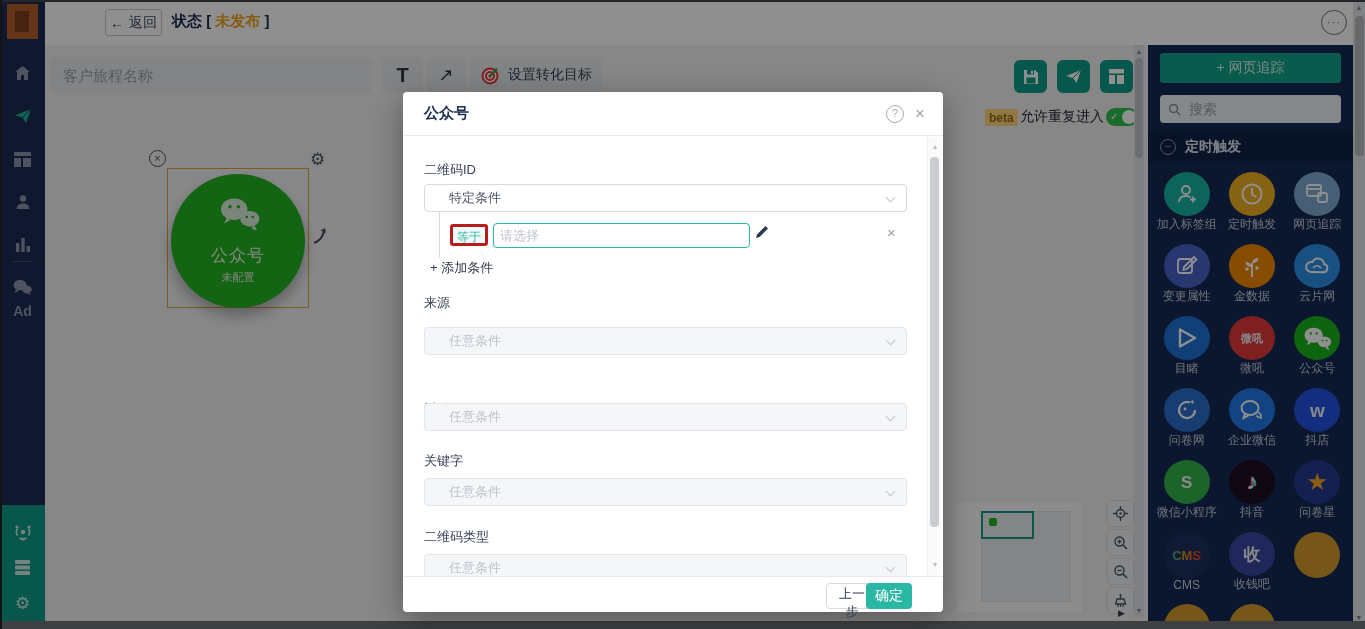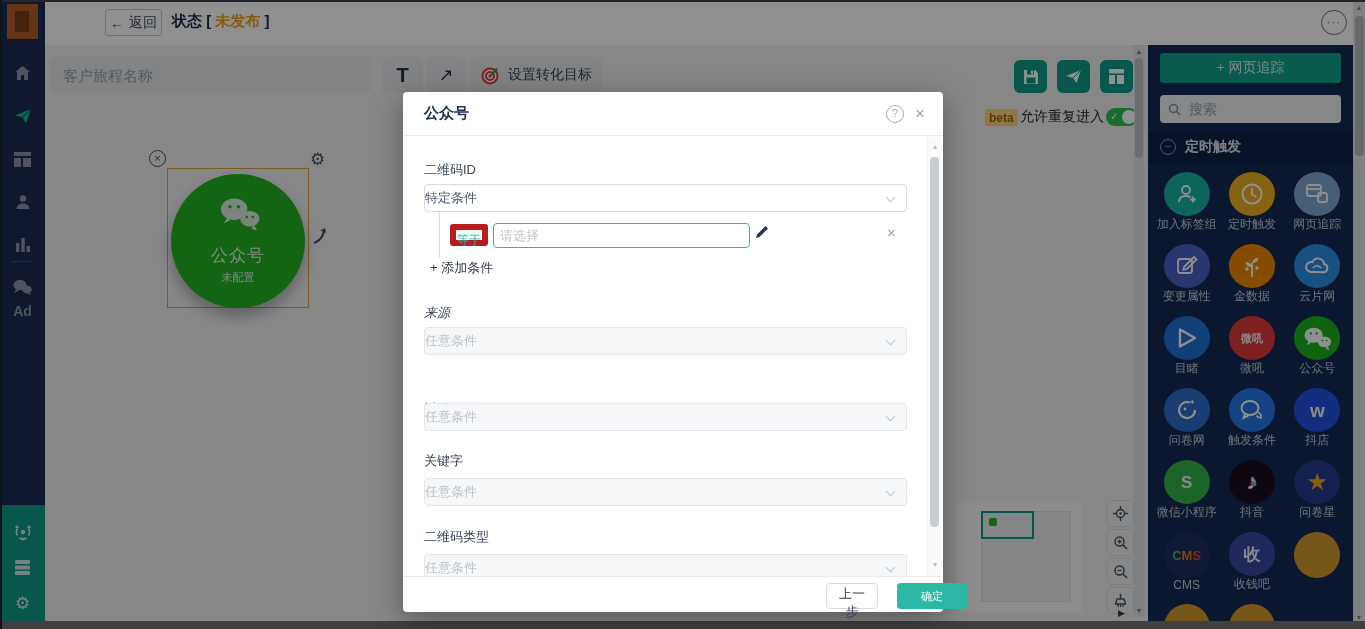--- a/index.html
+++ b/index.html
@@ -115,40 +115,40 @@
     box-shadow:0 8px 30px rgba(0,0,0,0.35);}
   .m-head{position:absolute;left:0;top:0;width:540px;height:44px;border-bottom:1px solid #ebebeb;
     display:flex;align-items:center;padding:0 18px 0 21px;}
   .m-title{font-size:15px;font-weight:600;color:#20304f;flex:1;}
   .help-c{width:18px;height:18px;border:1.5px solid #a4abb6;border-radius:50%;color:#a4abb6;font-size:11px;
     line-height:15px;text-align:center;cursor:pointer;margin-right:11px;}
   .m-close{color:#9aa2ad;font-size:17px;cursor:pointer;line-height:1;}
   .m-body{position:absolute;left:0;top:44px;width:540px;height:440px;overflow:hidden;}
   .f-label{position:absolute;left:21px;font-size:13px;color:#39425a;}
   .sel{position:absolute;left:21px;width:483px;height:28px;border:1px solid #d9d9d9;border-radius:4px;background:#fff;
-    font-size:13px;color:#4d5668;line-height:26px;padding-left:0;cursor:pointer;}
+    font-size:13px;color:#4d5668;line-height:26px;padding-left:24px;cursor:pointer;}
   .sel.dis{background:#f5f6f8;color:#bdc3cd;border-color:#e3e5e9;cursor:default;}
   .chev{position:absolute;right:12px;top:9px;width:7px;height:7px;border-right:1.5px solid #c0c4cc;border-bottom:1.5px solid #c0c4cc;transform:rotate(45deg);}
   .vline{position:absolute;left:36px;width:1px;background:#d8dbe0;}
-  .op-tag{position:absolute;left:47px;width:38px;height:22px;border:6px solid #b91c1c;background:#effaf8;border-radius:3px;
+  .op-tag{position:absolute;left:47px;width:38px;height:22px;border:3px solid #b91c1c;background:#effaf8;border-radius:3px;
     color:#2ab7a3;font-size:12px;text-align:center;line-height:20px;}
   .cond-input{position:absolute;left:90px;width:257px;height:25px;border:1.5px solid #2ab7a3;border-radius:4px;
     padding:0 6px;font-size:13px;color:#333;outline:none;}
   .cond-input::placeholder{color:#c0c4cc;}
   .pencil{position:absolute;left:352px;cursor:pointer;color:#2a3550;}
   .row-x{position:absolute;left:484px;color:#9aa2ad;font-size:15px;cursor:pointer;line-height:1;}
   .add-link{position:absolute;left:27px;font-size:13px;color:#333b4f;cursor:pointer;}
   .m-sb{position:absolute;left:524px;top:45px;width:14px;height:439px;background:#fafafa;border-left:1px solid #f0f0f0;}
   .m-sb .th{position:absolute;left:2px;top:20px;width:9px;height:370px;background:#c9cdd2;border-radius:4px;}
   .m-sb .sb-ar{width:14px;color:#b8bcc2;}
   .m-foot{position:absolute;left:0;top:484px;width:540px;height:36px;border-top:1px solid #e9e9e9;}
   .btn-prev{position:absolute;left:423px;top:6px;width:52px;height:26px;border:1px solid #d9d9d9;border-radius:4px;
     background:#fff;color:#333b4f;font-size:13px;cursor:pointer;}
-  .btn-ok{position:absolute;left:494px;top:6px;width:70px;height:26px;border:none;border-radius:4px;
-    background:#2ab7a3;color:#fff;font-size:11px;cursor:pointer;}
+  .btn-ok{position:absolute;left:463px;top:6px;width:46px;height:26px;border:none;border-radius:4px;
+    background:#2ab7a3;color:#fff;font-size:14px;cursor:pointer;}
 </style>
 </head>
 <body>
 
 <div class="app">
 
   <div class="abs left-sb">
     <div class="abs logo">
         <div class="in"></div>
       </div>
@@ -475,21 +475,21 @@
       <div class="cl">问卷网</div>
     </div>
     <div class="cell">
       <div class="cc" style="background-color: rgb(36, 120, 232);">
         <svg width="26" height="24" viewBox="0 0 26 24">
             <ellipse cx="11" cy="10" rx="8.5" ry="7" fill="none" stroke="#fff" stroke-width="1.9"></ellipse>
             <path d="M6 15.5 4.5 20l5-2.5" fill="none" stroke="#fff" stroke-width="1.9"></path>
             <path d="M19 14.5c2.5.8 3.5 3 3 5.5-2-.2-3.7-1-4.5-2.5" fill="none" stroke="#fff" stroke-width="1.6"></path>
           </svg>
       </div>
-      <div class="cl">触发条件</div>
+      <div class="cl">企业微信</div>
     </div>
 
     <div class="cell">
       <div class="cc" style="background-color: rgb(35, 83, 224);">
         <span class="g g-w">w</span>
       </div>
       <div class="cl">抖店</div>
     </div>
     <div class="cell">
       <div class="cc" style="background-color: rgb(51, 178, 73);">
@@ -566,21 +566,21 @@
       </div>
       <input class="cond-input" style="top: 87px;" placeholder="请选择">
       <span class="pencil" style="top:89px;">
         <svg width="14" height="14" viewBox="0 0 14 14">
             <path d="M1 13l1-3.5L10.5 1 13 3.5 4.5 12z" fill="currentColor"></path>
           </svg>
       </span>
       <span class="row-x" style="top:89px;">×</span>
       <div class="add-link" style="top:123px;">+ 添加条件</div>
 
-      <div class="f-label" style="top:168px;font-style:italic;">来源</div>
+      <div class="f-label" style="top:158px;">来源</div>
       <div class="sel dis" style="top:191px;">
         <span>任意条件</span>
         <span class="chev"></span>
       </div>
 
       <div class="f-label" style="top:234px;margin-top:30px;">活动</div>
       <div class="sel dis" style="top:267px;">
         <span>任意条件</span>
         <span class="chev"></span>
       </div>

